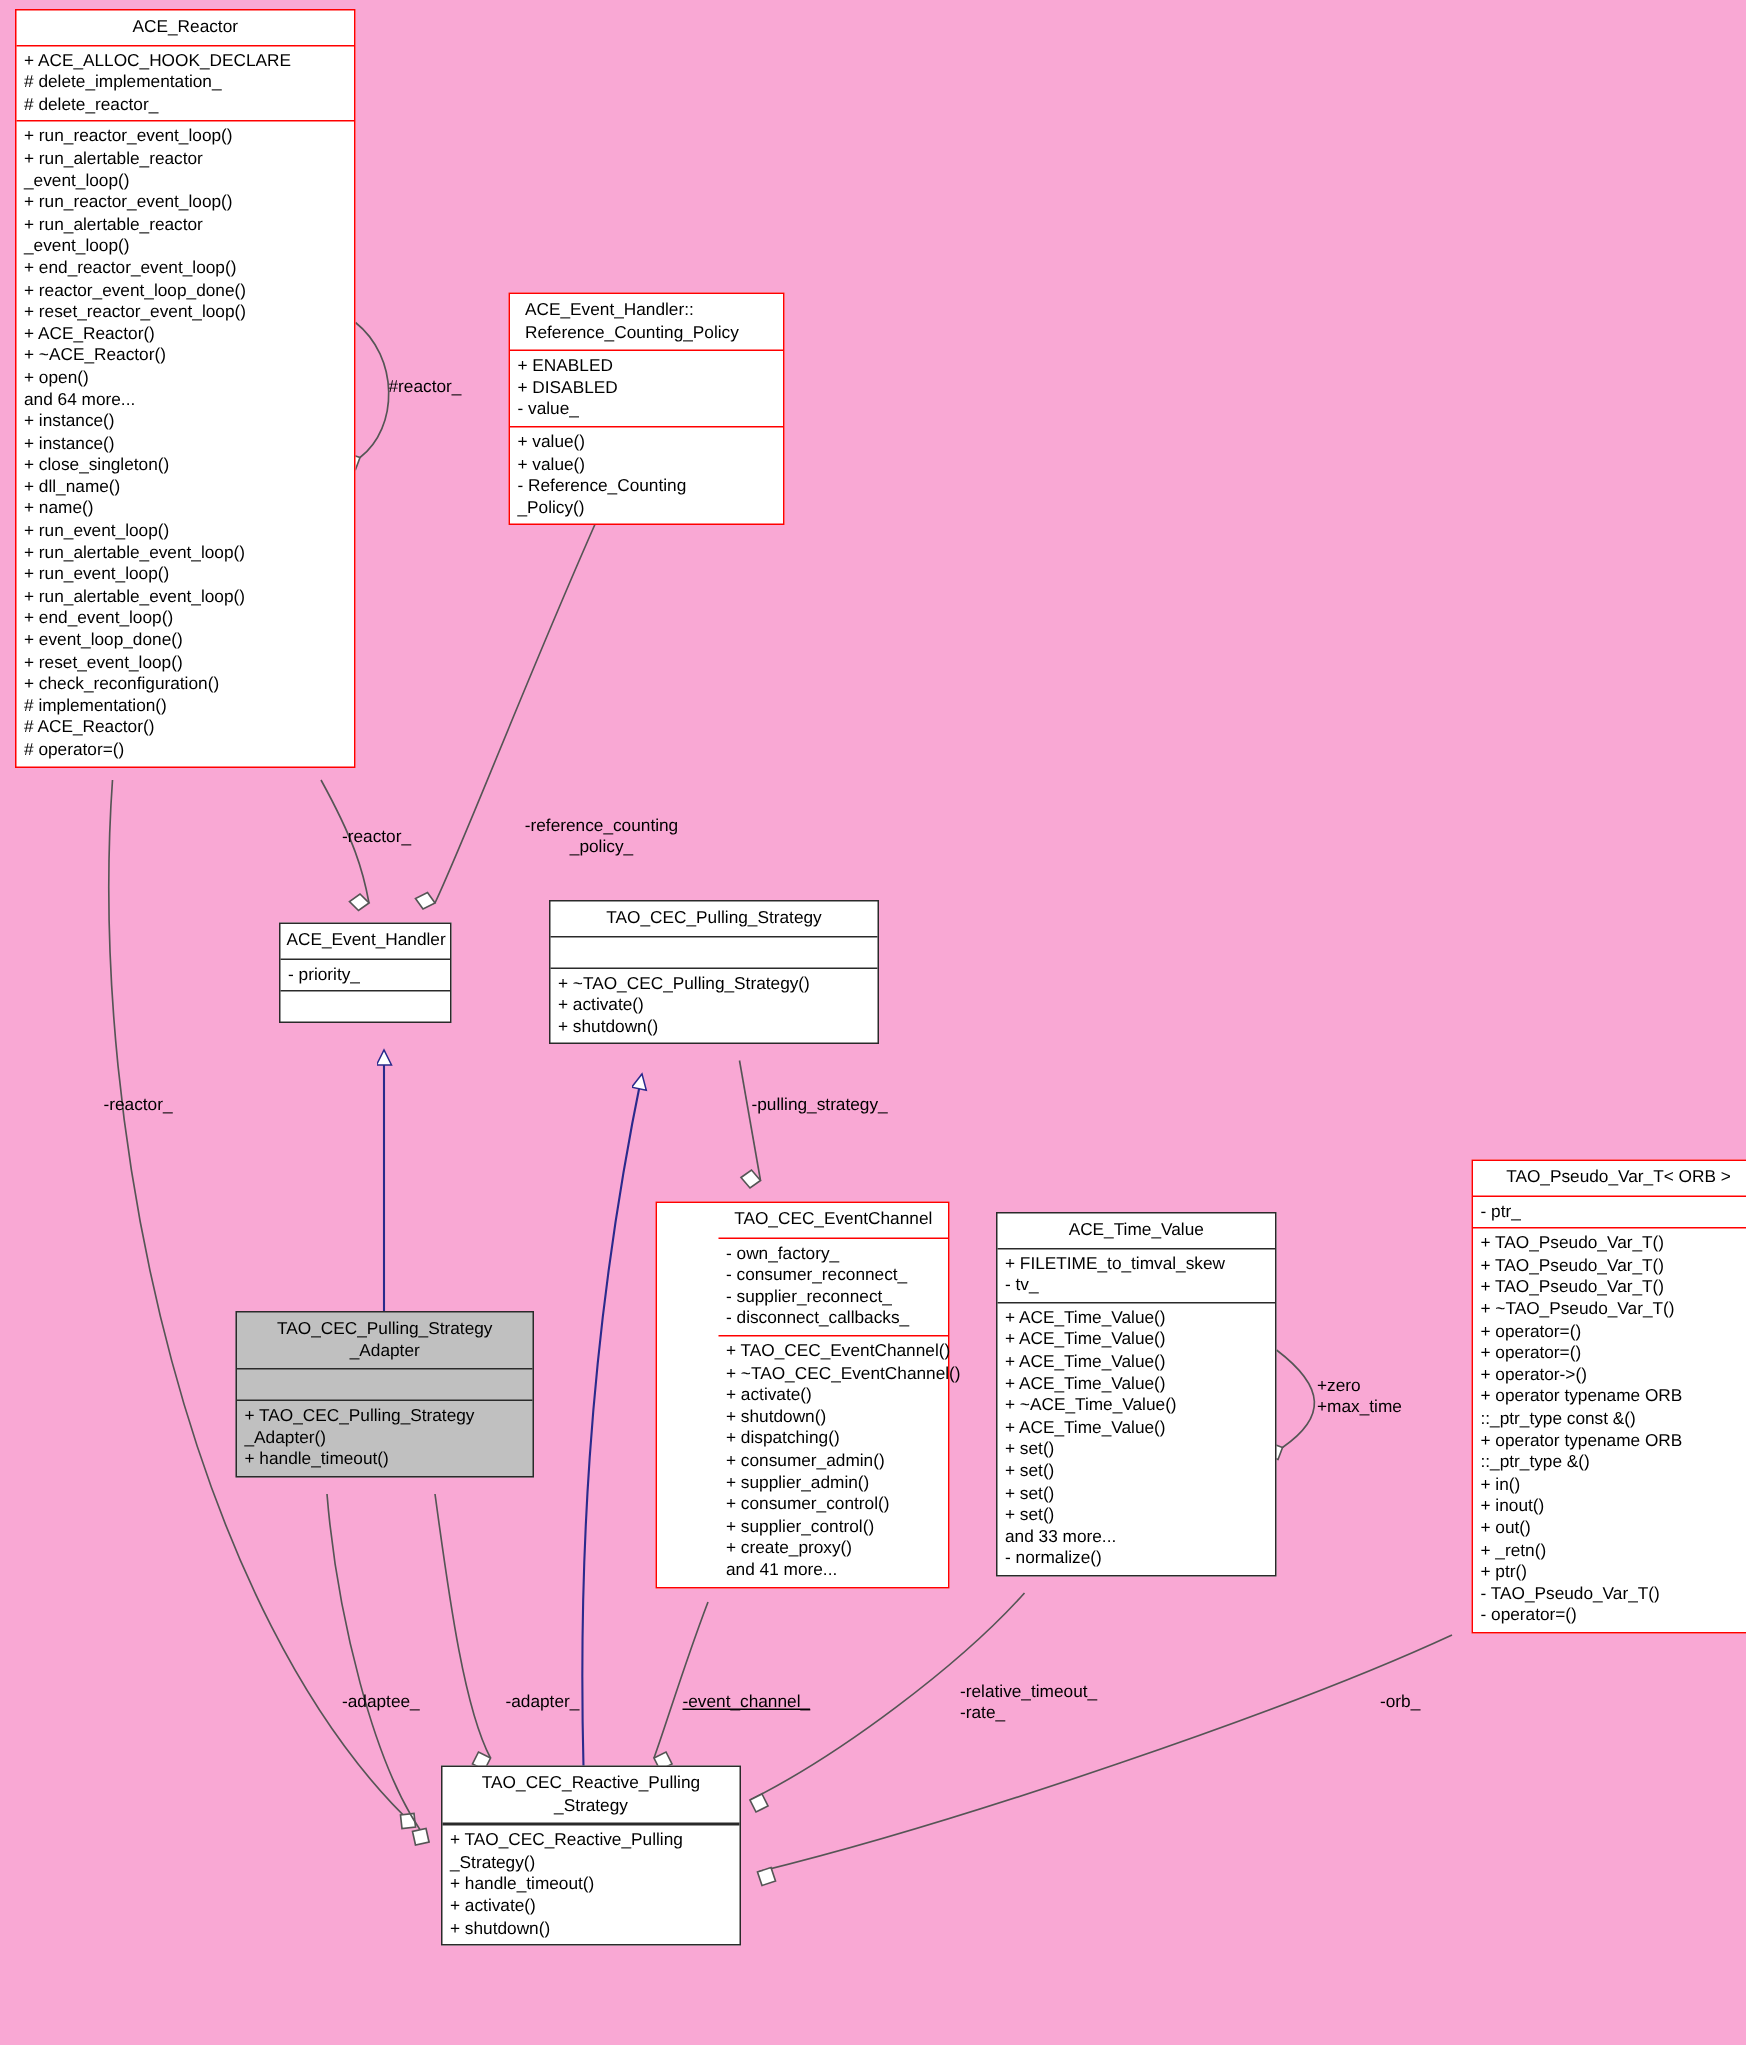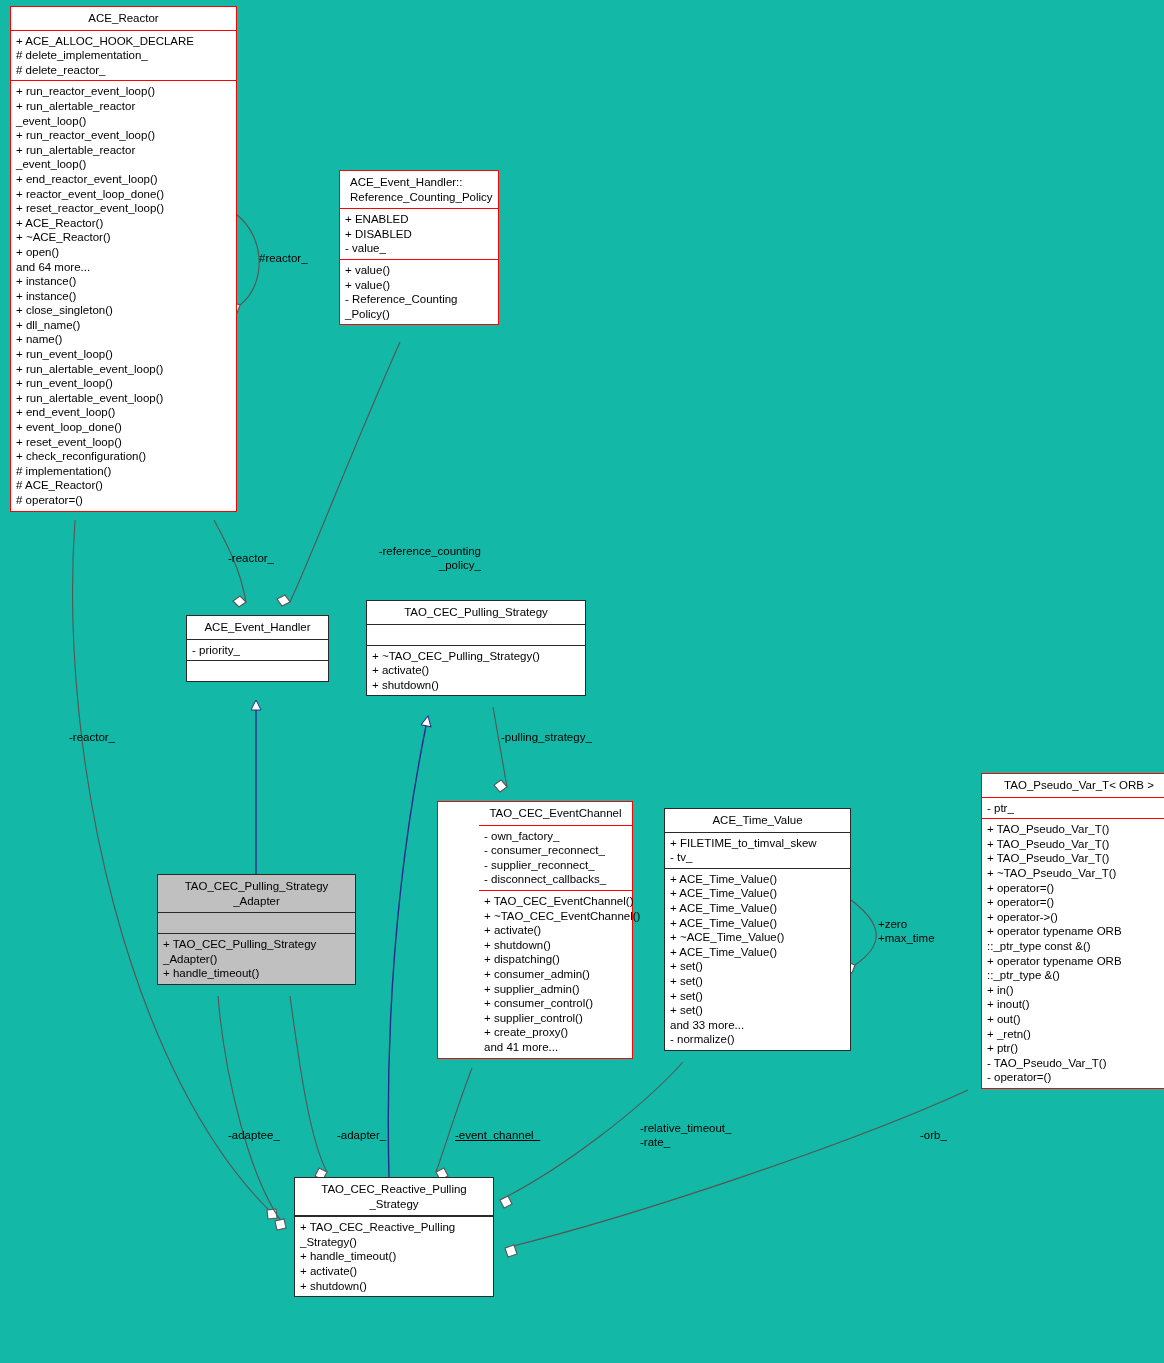--- a/index.html
+++ b/index.html
@@ -7,21 +7,21 @@
     padding: 0;
     background: #ffffff;
   }
   body {
     font-family: "Liberation Sans", sans-serif;
   }
   #canvas {
     position: relative;
     width: 1164px;
     height: 1363px;
-    background: #14b8a6;
+    background: #f9a8d4;
     overflow: hidden;
   }
   #edges {
     position: absolute;
     left: 0;
     top: 0;
     width: 1164px;
     height: 1363px;
     pointer-events: none;
   }
@@ -162,39 +162,39 @@
       <div class="uml-row">+ end_event_loop()</div>
       <div class="uml-row">+ event_loop_done()</div>
       <div class="uml-row">+ reset_event_loop()</div>
       <div class="uml-row">+ check_reconfiguration()</div>
       <div class="uml-row"># implementation()</div>
       <div class="uml-row"># ACE_Reactor()</div>
       <div class="uml-row"># operator=()</div>
     </div>
   </div>
 
-  <div class="umlbox red" style="left:339px; top:170px; width:160px;">
+  <div class="umlbox red" style="left:339px; top:195px; width:184px;">
     <div class="uml-title" style="text-align:left; padding-left:10px;">ACE_Event_Handler::
 Reference_Counting_Policy</div>
     <div class="uml-sep"></div>
     <div class="uml-sec">
       <div class="uml-row">+ ENABLED</div>
       <div class="uml-row">+ DISABLED</div>
       <div class="uml-row">- value_</div>
     </div>
     <div class="uml-sep"></div>
     <div class="uml-sec">
       <div class="uml-row">+ value()</div>
       <div class="uml-row">+ value()</div>
       <div class="uml-row">- Reference_Counting</div>
       <div class="uml-row">_Policy()</div>
     </div>
   </div>
 
-  <div class="umlbox" style="left:186px; top:615px; width:143px;">
+  <div class="umlbox" style="left:186px; top:615px; width:115px;">
     <div class="uml-title">ACE_Event_Handler</div>
     <div class="uml-sep"></div>
     <div class="uml-sec">
       <div class="uml-row">- priority_</div>
     </div>
     <div class="uml-sep"></div>
     <div class="uml-sec empty"></div>
   </div>
 
   <div class="umlbox" style="left:366px; top:600px; width:220px;">
@@ -311,21 +311,21 @@
       <div class="uml-row">+ handle_timeout()</div>
       <div class="uml-row">+ activate()</div>
       <div class="uml-row">+ shutdown()</div>
     </div>
   </div>
 
   <div class="edge-label" style="left:259px; top:252px;">#reactor_</div>
 
   <div class="edge-label" style="left:228px; top:552px;">-reactor_</div>
 
-  <div class="edge-label ctr" style="left:321px; top:545px; width:160px; text-align:right;">-reference_counting
+  <div class="edge-label ctr" style="left:321px; top:545px; width:160px; text-align:center;">-reference_counting
 _policy_</div>
 
   <div class="edge-label" style="left:69px; top:731px;">-reactor_</div>
 
   <div class="edge-label" style="left:501px; top:731px;">-pulling_strategy_</div>
 
   <div class="edge-label" style="left:228px; top:1129px;">-adaptee_</div>
 
   <div class="edge-label" style="left:321px; top:1129px;margin-left:16px;">-adapter_</div>
 

